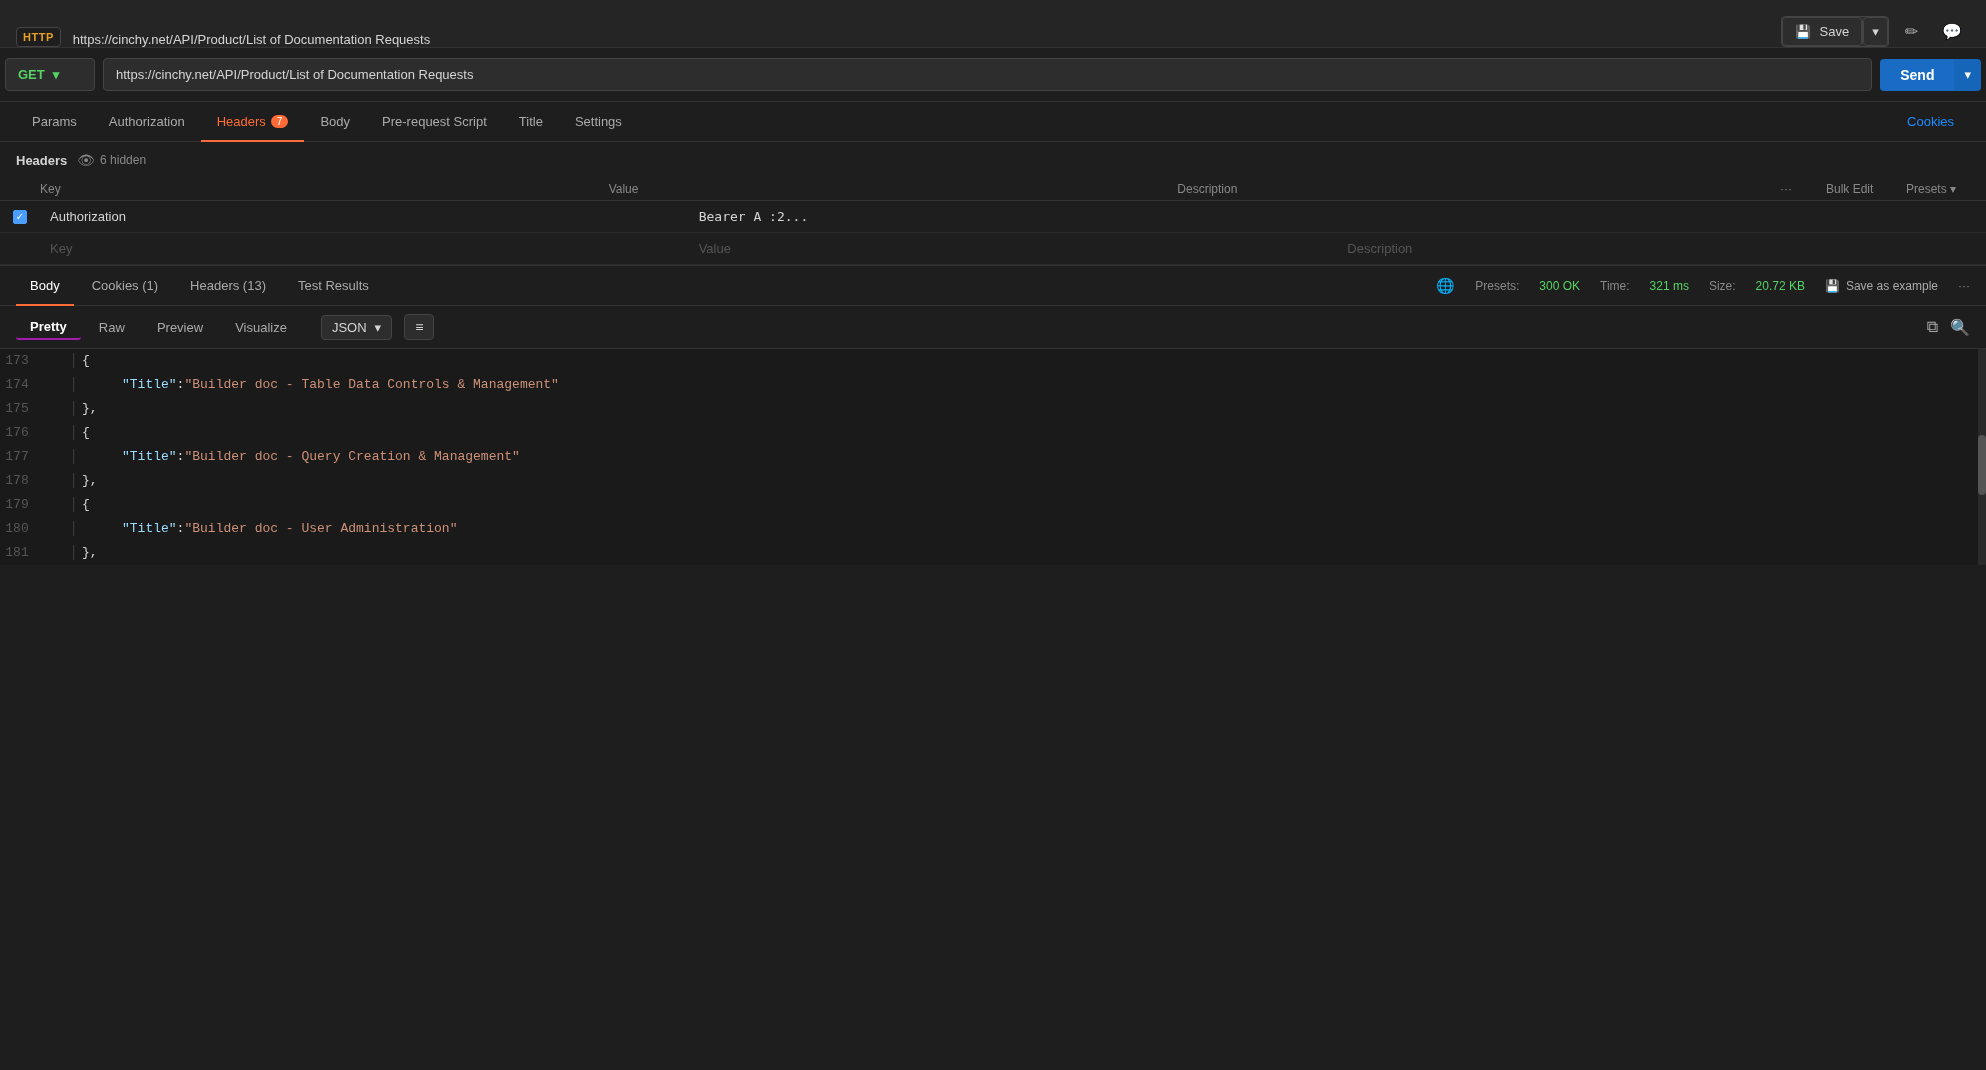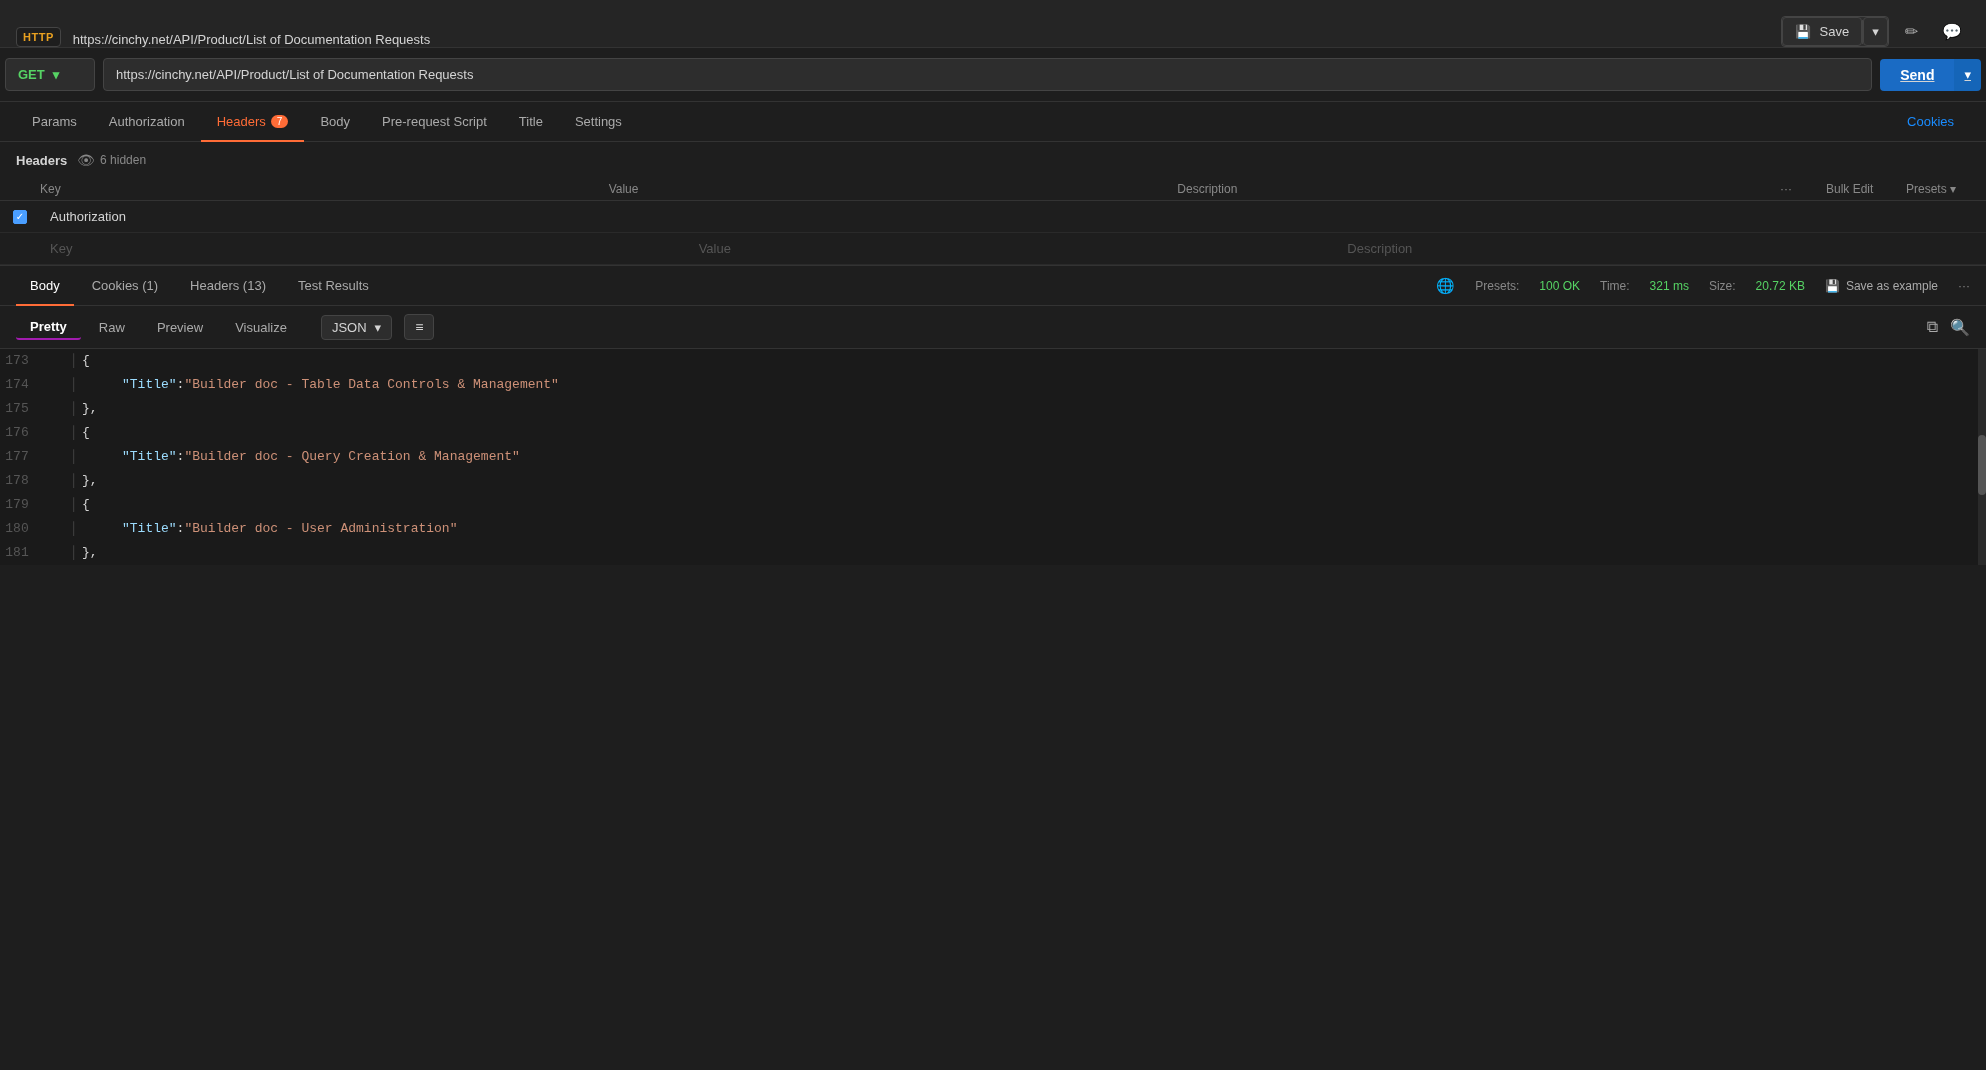--- a/index.html
+++ b/index.html
@@ -396,21 +396,21 @@
     <button class="icon-btn">💬</button>
   </div>
 </div>
 
 <div class="url-bar">
   <div class="method-select">
     <span>GET</span>
     <span>▾</span>
   </div>
   <input class="url-input" type="text" value="https://cinchy.net/API/Product/List of Documentation Requests" style="">
-  <div style="display:flex;text-decoration:underline;">
+  <div style="display:flex;">
     <button class="send-btn">Send</button>
     <button class="send-dropdown">▾</button>
   </div>
 </div>
 
 <div class="tabs-bar">
   <div class="tab-item">
     <span>Params</span>
   </div>
   <div class="tab-item">
@@ -452,20 +452,21 @@
     <div style="text-align:center;">···</div>
     <div>Bulk Edit</div>
     <div>Presets ▾</div>
   </div>
 
   <div style="display:grid;grid-template-columns:40px 1fr 1fr 1fr;border-bottom:1px solid #2a2a2a;align-items:center;">
     <div class="checkbox-cell">
       <div class="cb"></div>
     </div>
     <div class="key-text" style="padding:8px 10px;">Authorization</div>
+    <div class="value-text" style="padding:8px 10px;font-family:monospace;">Bearer A                                    :2...</div>
     <div style="padding:8px 10px;"></div>
   </div>
 
   <div style="display:grid;grid-template-columns:40px 1fr 1fr 1fr;border-bottom:1px solid #2a2a2a;align-items:center;" class="empty-row">
     <div class="checkbox-cell"></div>
     <div class="key-text" style="padding:8px 10px;color:#555;">Key</div>
     <div class="value-text" style="padding:8px 10px;color:#555;">Value</div>
     <div class="desc-text" style="padding:8px 10px;color:#555;">Description</div>
   </div>
 </div>
@@ -480,21 +481,21 @@
   <div class="resp-tab">
     <span>Headers (13)</span>
   </div>
   <div class="resp-tab">
     <span>Test Results</span>
   </div>
 
   <div class="resp-status-area">
     <span style="font-size:15px;">🌐</span>
     <span>Presets:</span>
-    <span class="status-ok">100 OK</span>
+    <span class="status-ok">300 OK</span>
     <span>Time:</span>
     <span class="time-val">321 ms</span>
     <span>Size:</span>
     <span class="size-val">20.72 KB</span>
     <div class="save-example-btn">
       <span>💾</span>
       <span>Save as example</span>
     </div>
     <span class="more-dots">···</span>
   </div>

